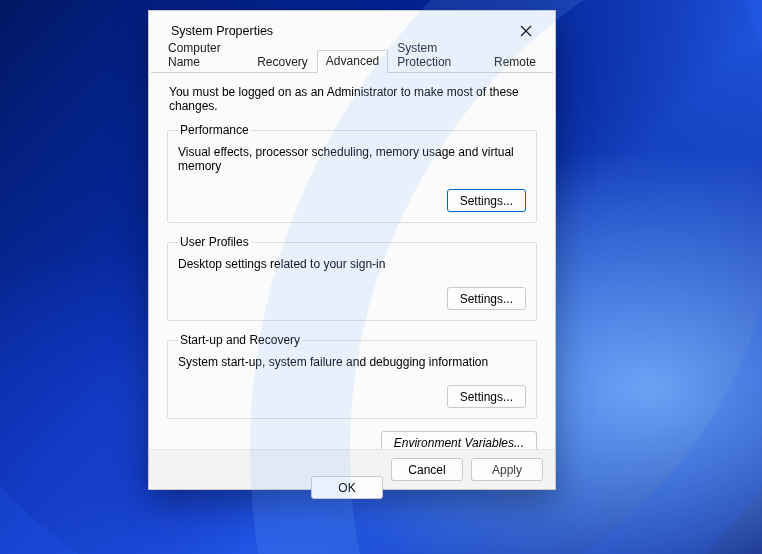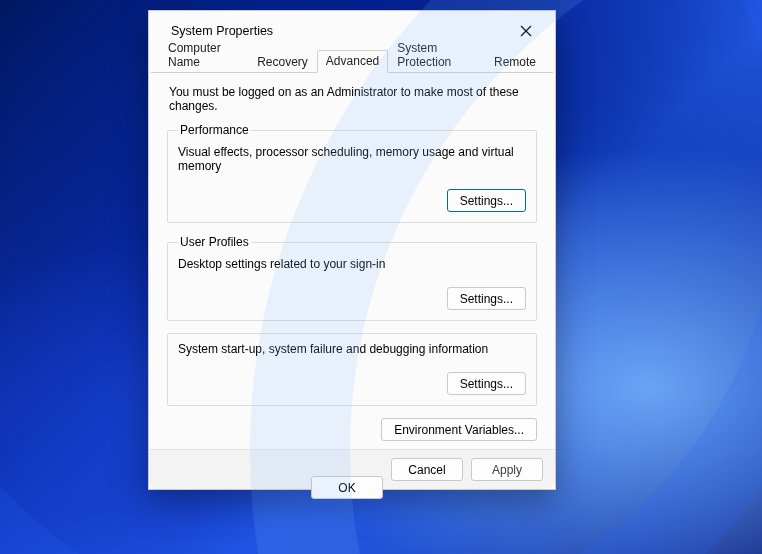--- a/index.html
+++ b/index.html
@@ -121,28 +121,29 @@
 
       <fieldset class="group">
         <legend>User Profiles</legend>
         <div class="group-desc">Desktop settings related to your sign-in</div>
         <div class="btn-row">
           <button class="win">Settings...</button>
         </div>
       </fieldset>
 
       <fieldset class="group">
+        <legend>Start-up and Recovery</legend>
         <div class="group-desc">System start-up, system failure and debugging information</div>
         <div class="btn-row">
           <button class="win">Settings...</button>
         </div>
       </fieldset>
 
       <div class="env-row">
-        <button class="win" style="min-width:130px;">Environment Variables...</button>
+        <button class="win" style="min-width:130px;font-style:italic;">Environment Variables...</button>
       </div>
     </div>
 
     <div class="footer">
       <button class="win" style="min-width:72px;margin-top:36px;">OK</button>
       <button class="win" style="min-width:72px;">Cancel</button>
       <button class="win" style="min-width:72px;" disabled="">Apply</button>
     </div>
 
   </div>

